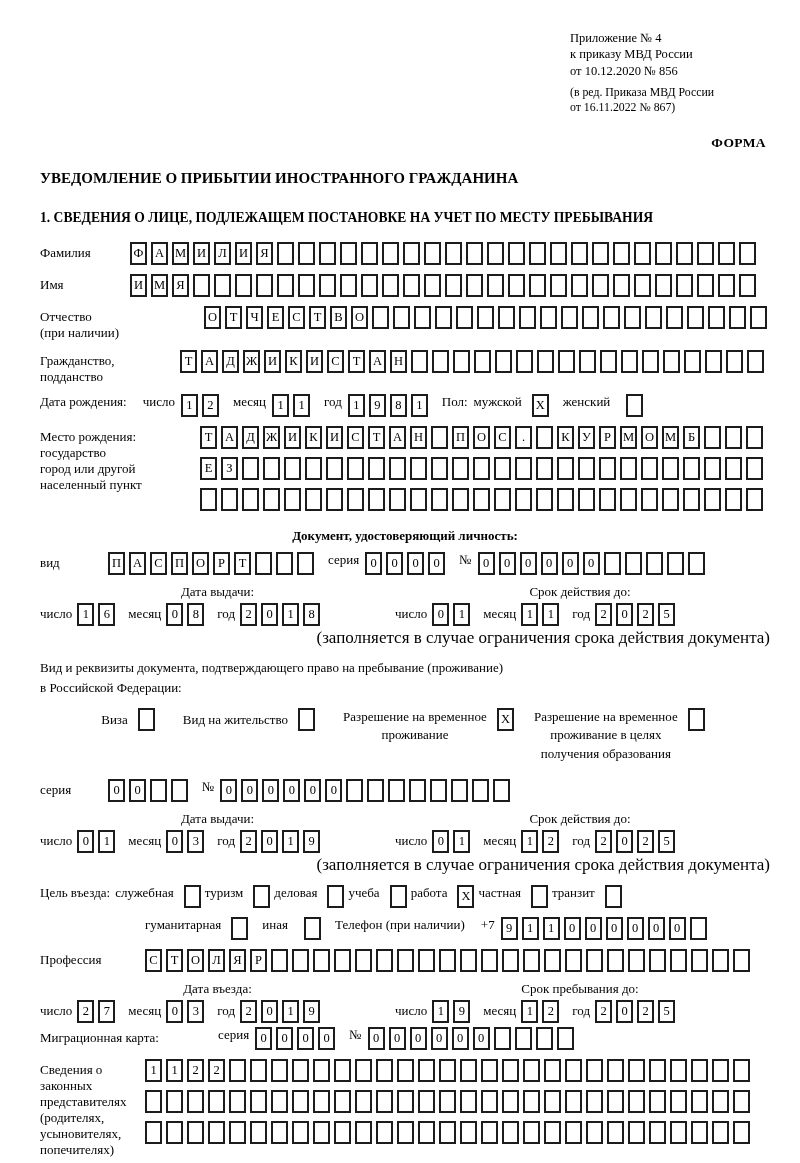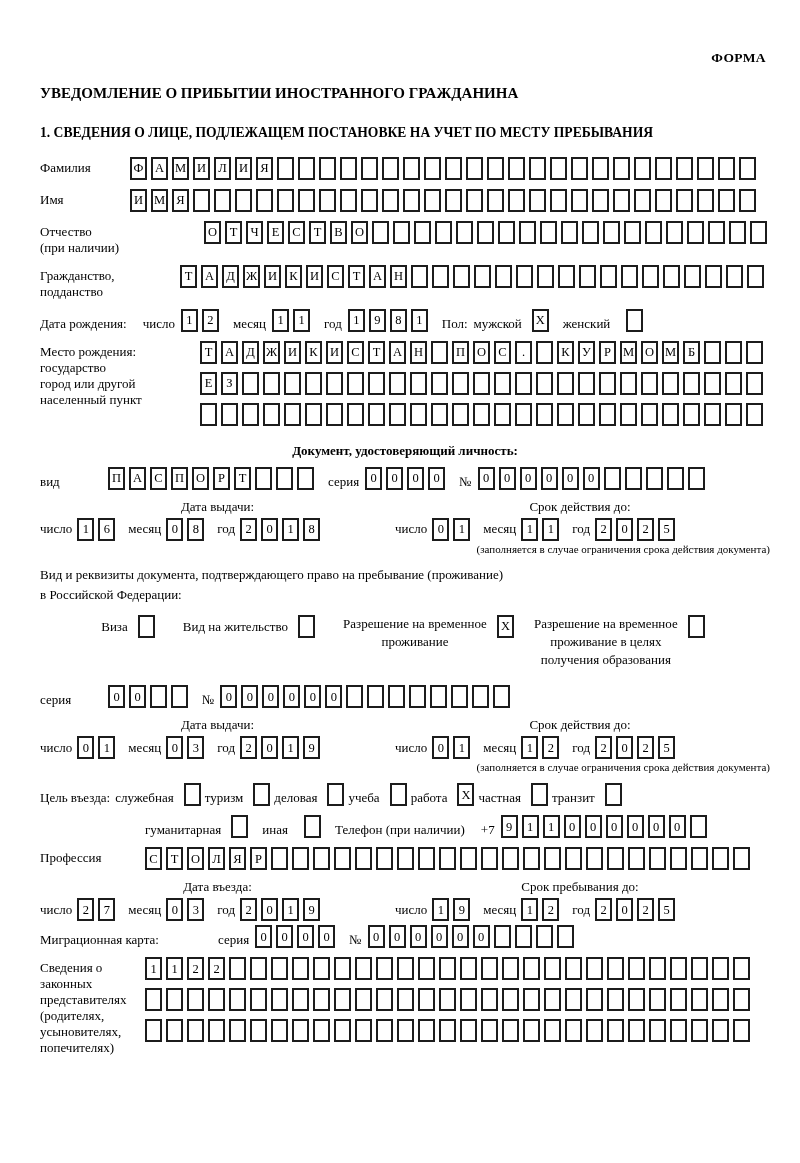--- a/index.html
+++ b/index.html
@@ -21,50 +21,59 @@
   .lbl{flex:none;padding-top:3px;}
   .cells{display:flex;flex:none;flex-wrap:nowrap;}
   .cell{
     flex:none;width:13px;height:19px;border:2px solid #1c1c1c;margin-right:4px;
     display:inline-flex;align-items:center;justify-content:center;
     font-size:12.5px;line-height:1;background:#fff;
   }
   .cellstack .cells{margin-bottom:8px;}
   .w90{width:90px}.w164{width:164px}.w140{width:140px}.w160{width:160px}
   .w68{width:68px}.w105{width:105px}.w168{width:168px}
-  .drow{align-items:flex-end;}
+  .drow{align-items:flex-start;}
   .drow .t{margin:0 6px 0 10px;}
   .drow .t.first{margin-left:0;}
   .center-b{text-align:center;font-weight:bold;font-size:13px;margin:4px 0 8px 0;}
   
   .dategrp{display:flex;margin:6px 0 2px 0;}
   .dg{flex:none;}
   .dg-left{width:355px;}
   .dg-right{width:370px;}
   .dg-head{text-align:center;margin-bottom:3px;}
   .dg-row{display:flex;align-items:center;}
   .dg-row .t{margin:0 5px 0 9px;}
   .dg-row .t.first{margin-left:0;}
-  .note{text-align:right;font-size:11px;margin:2px 0 10px 0;}
+  .note{text-align:right;font-size:17px;margin:2px 0 10px 0;}
   .para{line-height:1.55;margin:4px 0 10px 0;}
   
   .ckrow{display:flex;align-items:flex-start;margin:1px 0 16px 0;justify-content:center;}
   .ckrow .t{padding-top:4px;}
   .ckcol{display:inline-flex;flex-direction:column;text-align:center;line-height:1.4;}
   .ck{margin-left:10px;}
   .ml16{margin-left:16px}.ml24{margin-left:24px}
   
   .purp .t{margin:0 5px 0 9px;}
   .purp2{margin-left:105px;}
 </style>
 </head>
 <body>
 
 <div class="page">
 
+  <div class="appendix">
+    <div>Приложение № 4</div>
+    <div>к приказу МВД России</div>
+    <div>от 10.12.2020 № 856</div>
+    <div class="sub">
+      <div>(в ред. Приказа МВД России</div>
+      <div>от 16.11.2022 № 867)</div>
+    </div>
+  </div>
 
   <div class="forma">ФОРМА</div>
 
   <div class="title">
     <div>УВЕДОМЛЕНИЕ О ПРИБЫТИИ ИНОСТРАННОГО ГРАЖДАНИНА</div>
   </div>
 
   <div class="sect">1. СВЕДЕНИЯ О ЛИЦЕ, ПОДЛЕЖАЩЕМ ПОСТАНОВКЕ НА УЧЕТ ПО МЕСТУ ПРЕБЫВАНИЯ</div>
 
   <div class="row">

